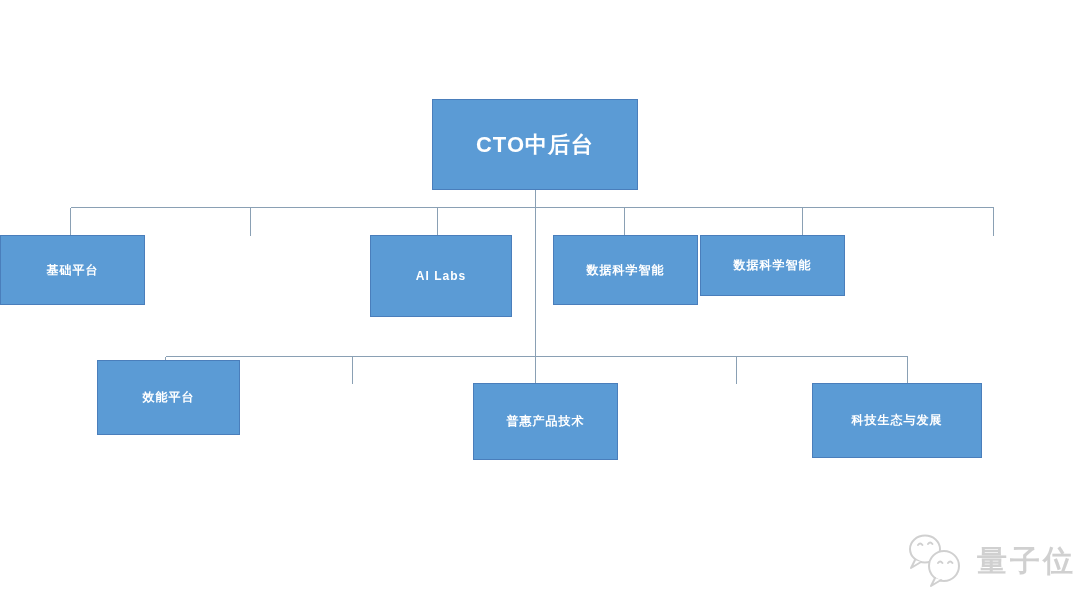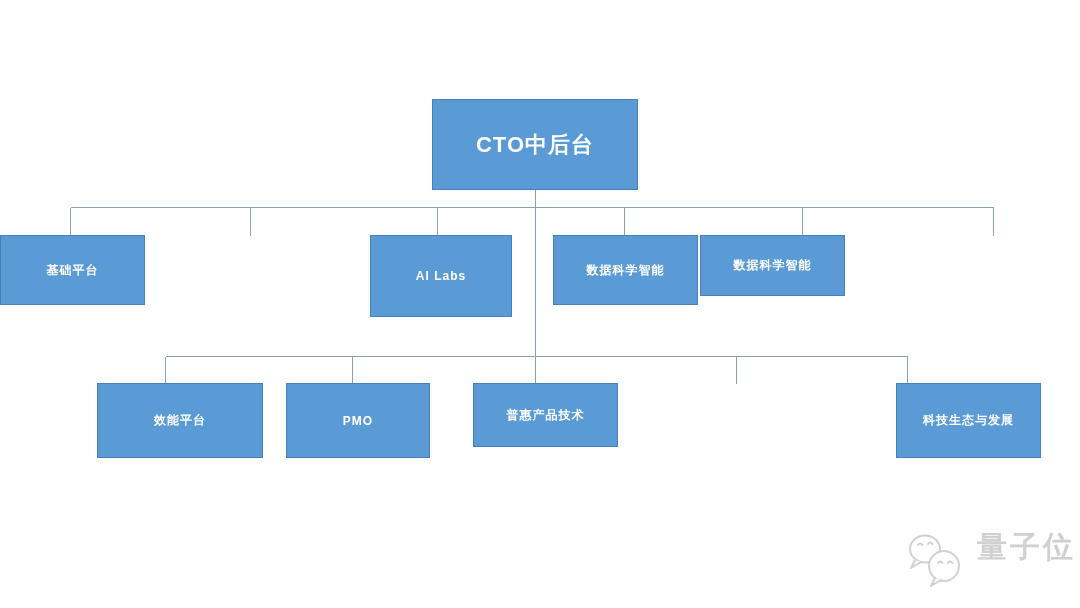--- a/index.html
+++ b/index.html
@@ -16,21 +16,21 @@
     background:var(--node-fill,#5b9bd5);
     border:1px solid var(--node-border,#4a7ebb);
     color:var(--node-text,#ffffff);
     display:flex;align-items:center;justify-content:center;
     font-weight:bold;font-size:12px;letter-spacing:1px;
     text-align:center;
   }
   .node.root{font-size:22px;letter-spacing:1px;}
   .watermark{
     position:absolute;left:904px;top:532px;
-    display:flex;gap:5px;
+    display:flex;align-items:center;gap:5px;
     color:var(--watermark-text,#cccccc);
     opacity:0.9;
   }
   .watermark svg{stroke:var(--watermark-text,#cccccc);}
   .watermark-text{
     font-size:30px;font-weight:bold;letter-spacing:3px;line-height:1;
   }
 </style>
 </head>
 <body>
@@ -66,30 +66,27 @@
   <div class="node" style="left:370px;top:235px;width:142px;height:82px">
     <span>AI Labs</span>
   </div>
   <div class="node" style="left:553px;top:235px;width:145px;height:70px">
     <span>数据科学智能</span>
   </div>
   <div class="node" style="left:700px;top:235px;width:145px;height:61px">
     <span>数据科学智能</span>
   </div>
 
-  <div class="node" style="left:97px;top:383px;width:166px;height:75px">
+  <div class="node" style="left:97px;top:360px;width:143px;height:75px">
     <span>效能平台</span>
   </div>
-  <div class="node" style="left:286px;top:383px;width:144px;height:75px">
-    <span>PMO</span>
-  </div>
-  <div class="node" style="left:473px;top:383px;width:145px;height:64px">
+  <div class="node" style="left:473px;top:383px;width:145px;height:77px">
     <span>普惠产品技术</span>
   </div>
-  <div class="node" style="left:896px;top:383px;width:145px;height:75px">
+  <div class="node" style="left:812px;top:383px;width:170px;height:75px">
     <span>科技生态与发展</span>
   </div>
 
   <div class="watermark">
     <svg width="68" height="58" viewBox="0 0 68 58" fill="none" stroke-width="2" stroke-linecap="round" stroke-linejoin="round">
       <ellipse cx="21" cy="17" rx="15" ry="13.5" fill="#ffffff"></ellipse>
       <path d="M11,28 L7,36 L17,30" fill="#ffffff"></path>
       <path d="M14,13 q2.2,-3 4.4,0"></path>
       <path d="M24,12 q2.2,-3 4.4,0"></path>
       <circle cx="40" cy="34" r="15" fill="#ffffff"></circle>

